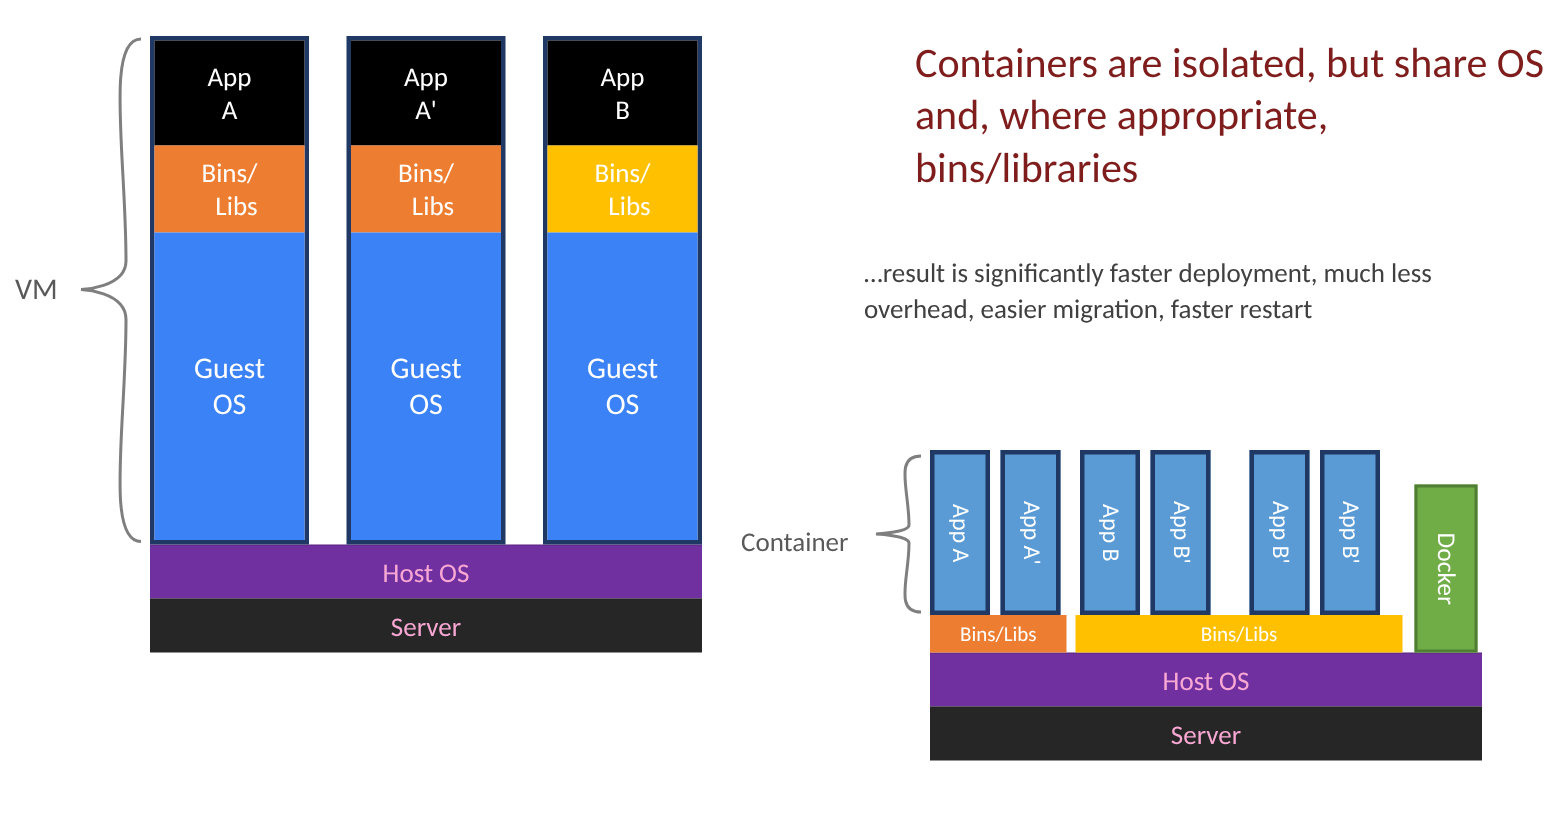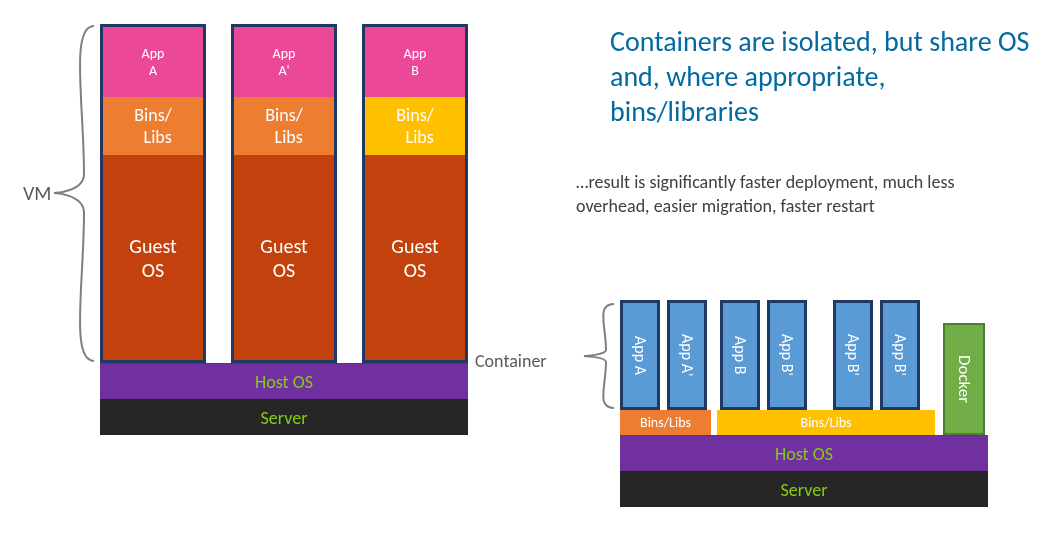--- a/index.html
+++ b/index.html
@@ -21,69 +21,69 @@
     height: 339px;
   }
   .vm-col {
     width: 106px;
     display: flex;
     flex-direction: column;
     border: 3px solid #203864;
   }
   .vm-app {
     flex: 0 0 70px;
-    background: #ec4899;
+    background: #000000;
     color: #fff;
     display: flex;
     align-items: center;
     justify-content: center;
     text-align: center;
-    font-size: 14px;
+    font-size: 18px;
     white-space: pre-line;
   }
   .vm-bins {
     flex: 0 0 58px;
     color: #fff;
     display: flex;
     align-items: center;
     justify-content: center;
     text-align: right;
     font-size: 18px;
     white-space: pre-line;
   }
   .vm-bins.orange { background: #ED7D31; }
   .vm-bins.yellow { background: #FFC000; }
   .vm-guest {
     flex: 1 1 auto;
-    background: #c2410c;
+    background: #3b82f6;
     color: #fff;
     display: flex;
     align-items: center;
     justify-content: center;
     text-align: center;
     font-size: 20px;
     white-space: pre-line;
   }
   .base-row {
     height: 36px;
     display: flex;
     align-items: center;
     justify-content: center;
-    color: #84cc16;
+    color: #f9a8d4;
     font-size: 18px;
     border-top: 1px solid rgba(0,0,0,0.1);
   }
   .row-hyp   { background: #BFBFBF; color:#333; }
   .row-host  { background: #7030A0; }
   .row-srv   { background: #262626; }
 
   
   #vm-label {
     position: absolute;
-    left: 23px;
+    left: 10px;
     top: 181px;
     font-size: 20px;
     color: #595959;
   }
   #vm-brace {
     position: absolute;
     left: 50px;
     top: 24px;
     width: 46px;
     height: 339px;
@@ -91,21 +91,21 @@
   #vm-brace svg { width: 100%; height: 100%; }
 
   
   #heading {
     position: absolute;
     left: 610px;
     top: 24px;
     width: 420px;
     font-size: 28px;
     line-height: 1.25;
-    color: #0369a1;
+    color: #7f1d1d;
     font-weight: 400;
   }
   #subtext {
     position: absolute;
     left: 576px;
     top: 170px;
     width: 420px;
     font-size: 18px;
     line-height: 1.35;
     color: #404040;
@@ -173,21 +173,21 @@
     color: #fff;
     writing-mode: vertical-rl;
     display: flex;
     align-items: center;
     justify-content: center;
     font-size: 17px;
   }
 
   #ctr-label {
     position: absolute;
-    left: 475px;
+    left: 494px;
     top: 350px;
     font-size: 18px;
     color: #595959;
   }
   #ctr-brace {
     position: absolute;
     left: 580px;
     top: 302px;
     width: 36px;
     height: 108px;

